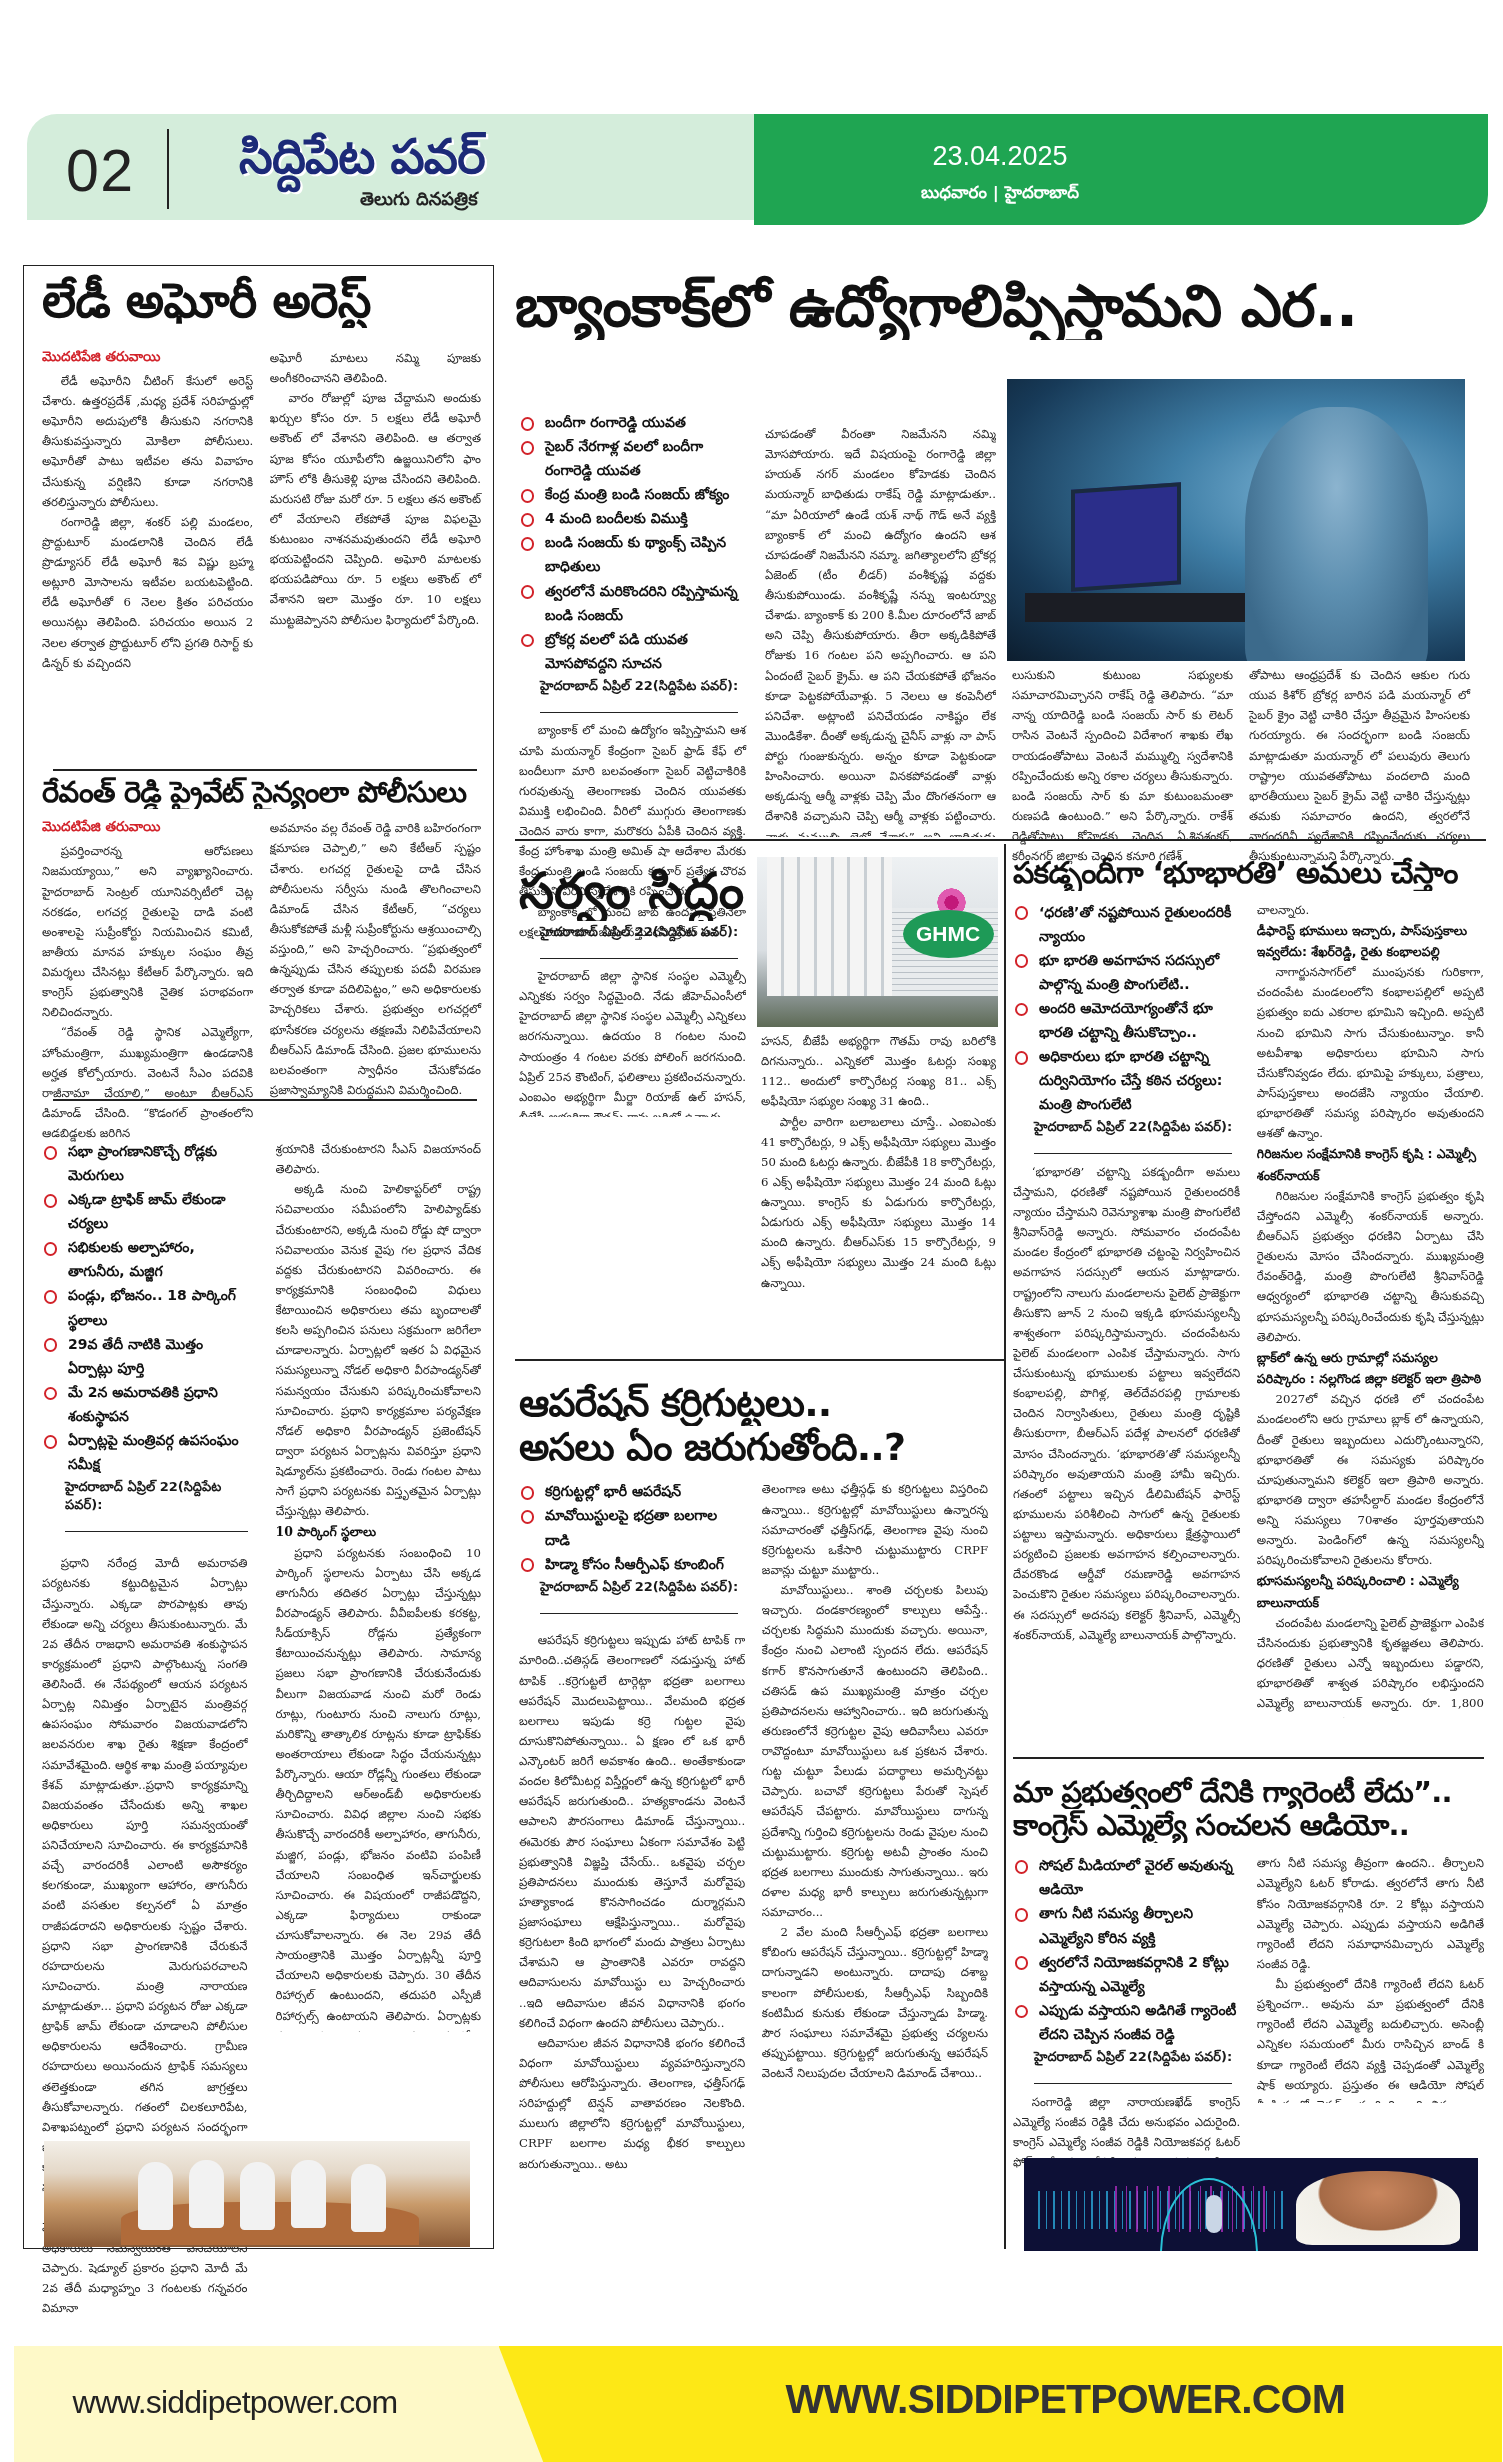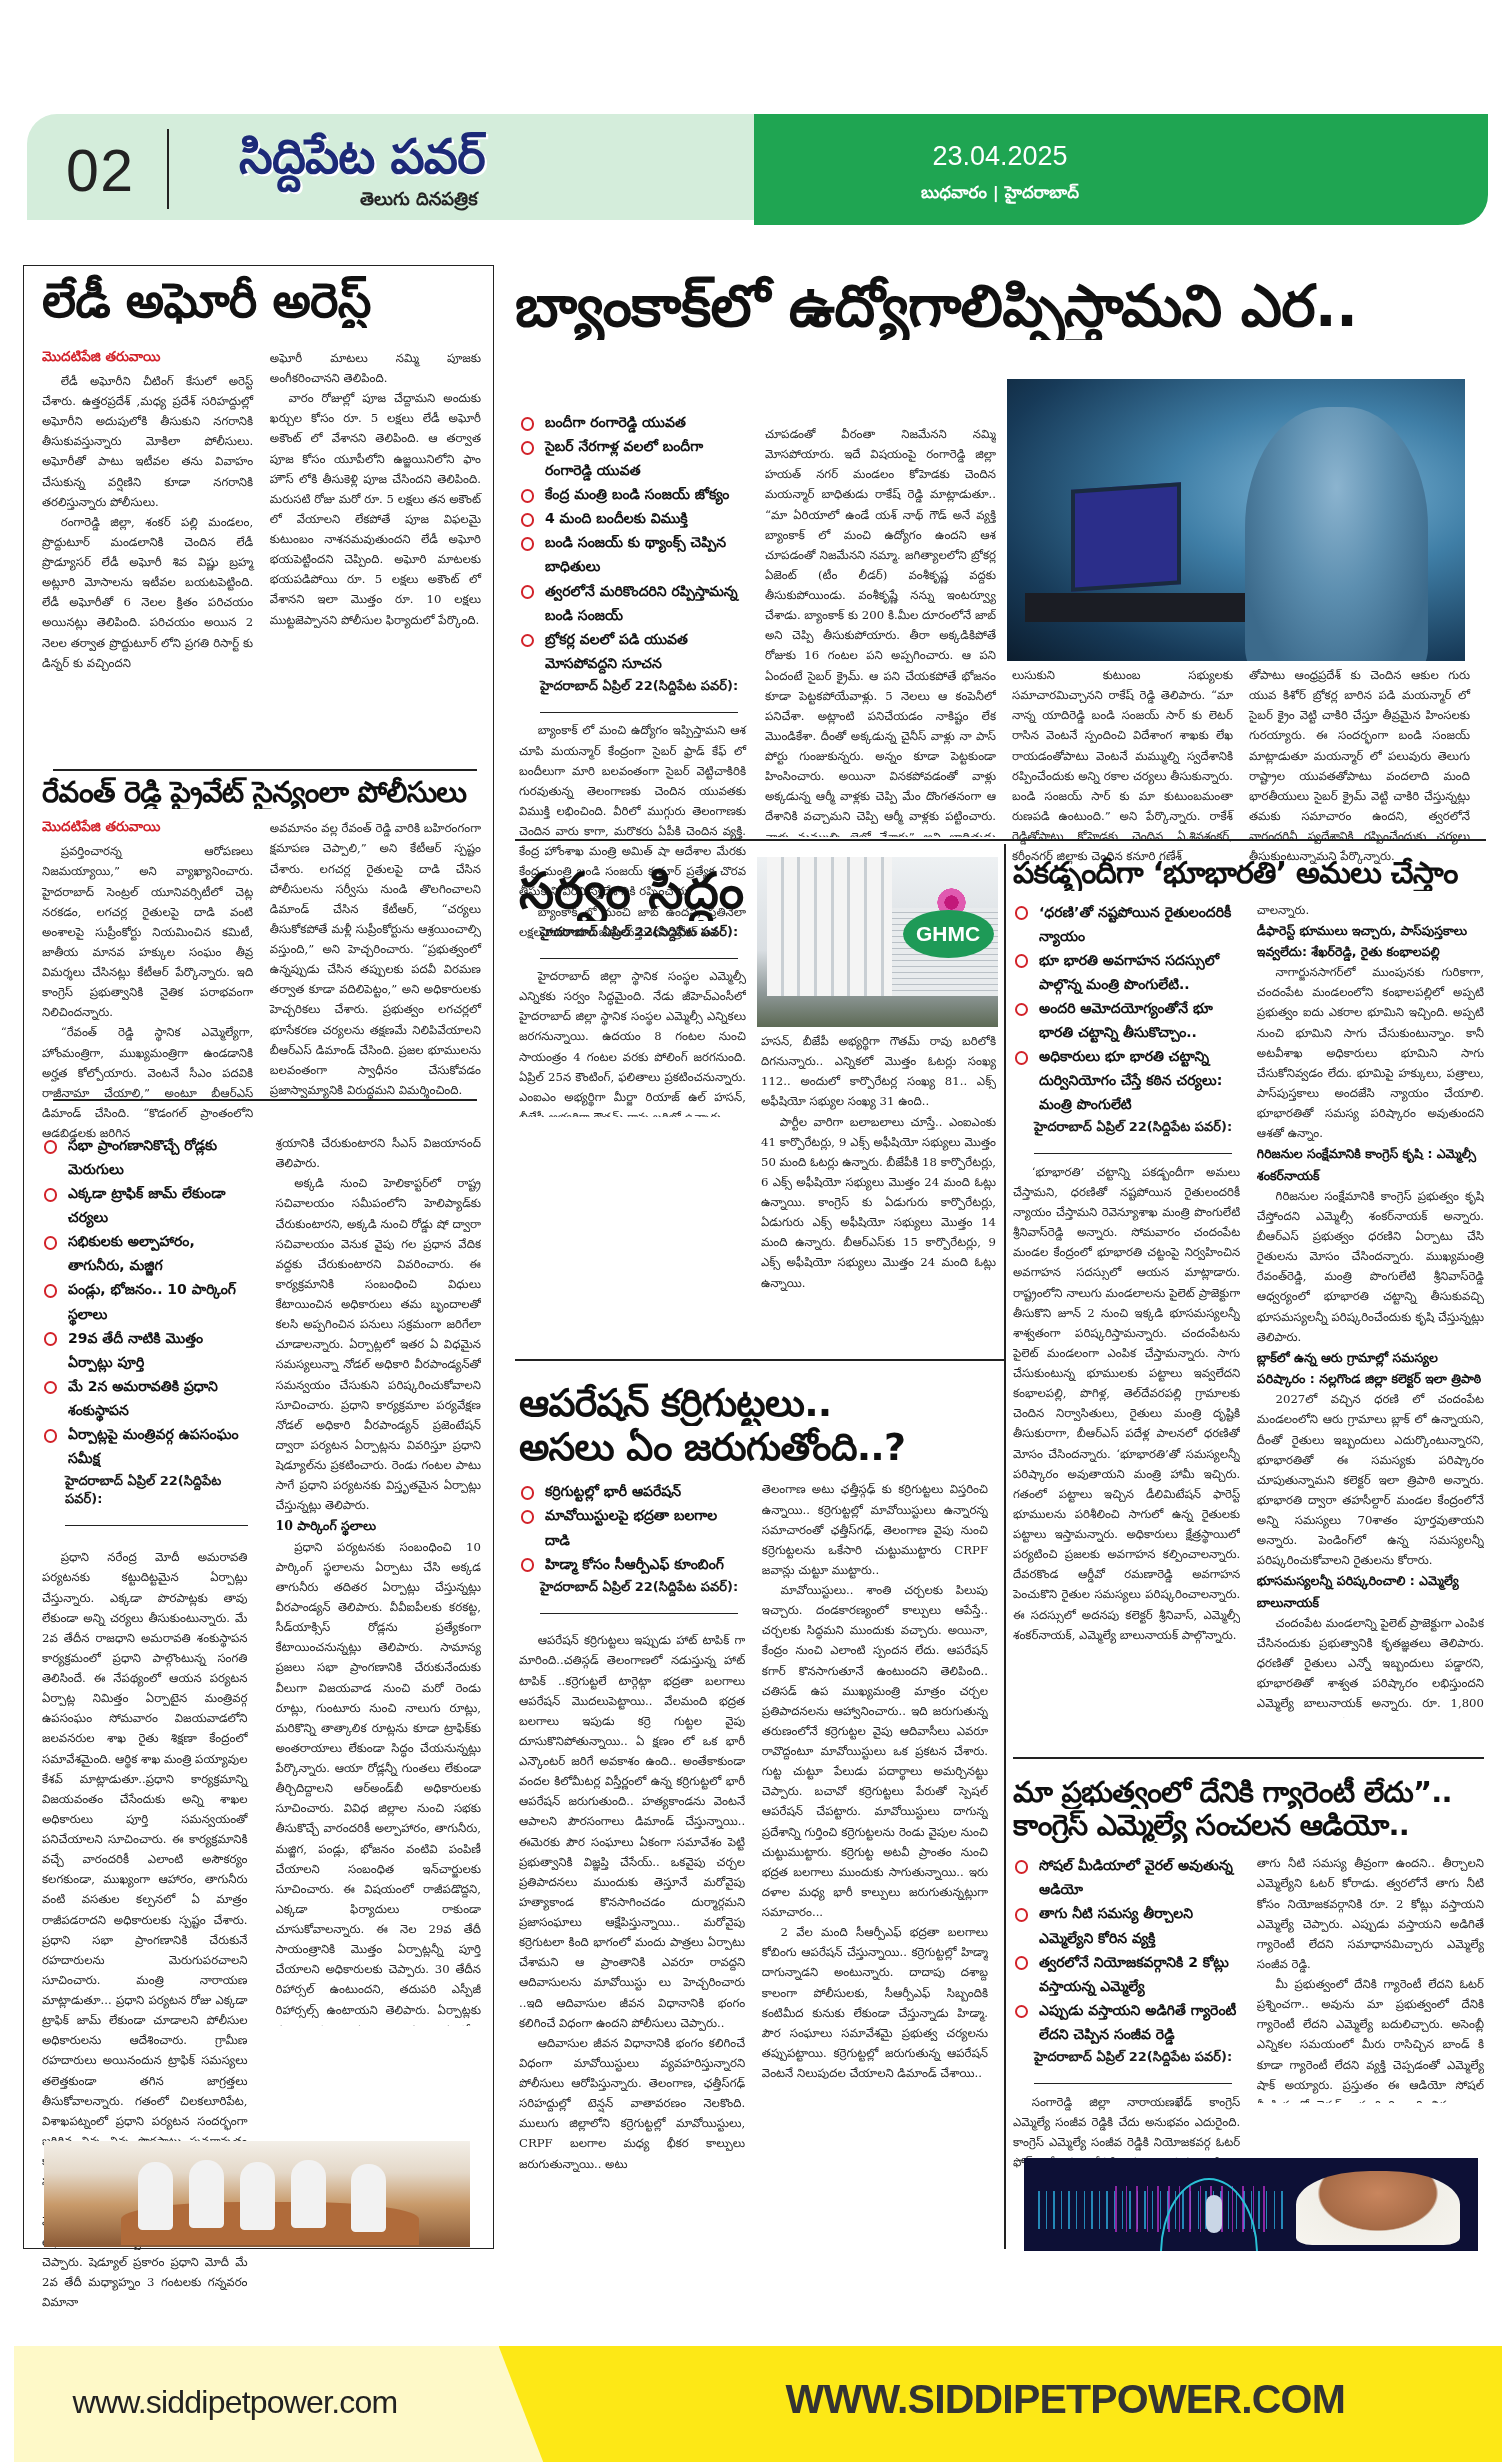--- a/index.html
+++ b/index.html
@@ -107,27 +107,27 @@
       </div>
     </div>
     <div class="body-text">
       <p style="text-indent:0">అవమానం వల్ల రేవంత్ రెడ్డి వారికి బహిరంగంగా క్షమాపణ చెప్పాలి,” అని కేటీఆర్ స్పష్టం చేశారు. లగచర్ల రైతులపై దాడి చేసిన పోలీసులను సర్వీసు నుండి తొలగించాలని డిమాండ్ చేసిన కేటీఆర్, “చర్యలు తీసుకోకపోతే మళ్లీ సుప్రీంకోర్టును ఆశ్రయించాల్సి వస్తుంది,” అని హెచ్చరించారు. “ప్రభుత్వంలో ఉన్నప్పుడు చేసిన తప్పులకు పదవీ విరమణ తర్వాత కూడా వదిలిపెట్టం,” అని అధికారులకు హెచ్చరికలు చేశారు. ప్రభుత్వం లగచర్లలో భూసేకరణ చర్యలను తక్షణమే నిలిపివేయాలని బీఆర్ఎస్ డిమాండ్ చేసింది. ప్రజల భూములను బలవంతంగా స్వాధీనం చేసుకోవడం ప్రజాస్వామ్యానికి విరుద్ధమని విమర్శించింది.</p>
     </div>
   </div>
 </article>
 <div class="rule-h" style="left:53px; top:1099px; width:424px;"></div>
 
 <article class="abs" style="left:42px; top:1113px; width:439px;">
-  <div class="cols2" style="margin-top:20px;gap:28px;">
+  <div class="cols2" style="margin-top:26px;gap:28px;">
     <div>
       <ul class="bullets">
         <li>సభా ప్రాంగణానికొచ్చే రోడ్లకు మెరుగులు</li>
         <li>ఎక్కడా ట్రాఫిక్ జామ్ లేకుండా చర్యలు</li>
         <li>సభికులకు అల్పాహారం, తాగునీరు, మజ్జిగ</li>
-        <li>పండ్లు, భోజనం.. 10 పార్కింగ్ స్థలాలు</li>
+        <li>పండ్లు, భోజనం.. 18 పార్కింగ్ స్థలాలు</li>
         <li>29వ తేదీ నాటికి మొత్తం ఏర్పాట్లు పూర్తి</li>
         <li>మే 2న అమరావతికి ప్రధాని శంకుస్థాపన</li>
         <li>ఏర్పాట్లపై మంత్రివర్గ ఉపసంఘం సమీక్ష</li>
       </ul>
       <div class="dateline">హైదరాబాద్ ఏప్రిల్ 22(సిద్దిపేట పవర్):</div>
       <div class="body-text" style="margin-top:13.6px;">
         <p>ప్రధాని నరేంద్ర మోదీ అమరావతి పర్యటనకు కట్టుదిట్టమైన ఏర్పాట్లు చేస్తున్నారు. ఎక్కడా పొరపాట్లకు తావు లేకుండా అన్ని చర్యలు తీసుకుంటున్నారు. మే 2వ తేదీన రాజధాని అమరావతి శంకుస్థాపన కార్యక్రమంలో ప్రధాని పాల్గొంటున్న సంగతి తెలిసిందే. ఈ నేపథ్యంలో ఆయన పర్యటన ఏర్పాట్ల నిమిత్తం ఏర్పాటైన మంత్రివర్గ ఉపసంఘం సోమవారం విజయవాడలోని జలవనరుల శాఖ రైతు శిక్షణా కేంద్రంలో సమావేశమైంది. ఆర్థిక శాఖ మంత్రి పయ్యావుల కేశవ్ మాట్లాడుతూ..ప్రధాని కార్యక్రమాన్ని విజయవంతం చేసేందుకు అన్ని శాఖల అధికారులు పూర్తి సమన్వయంతో పనిచేయాలని సూచించారు. ఈ కార్యక్రమానికి వచ్చే వారందరికీ ఎలాంటి అసౌకర్యం కలగకుండా, ముఖ్యంగా ఆహారం, తాగునీరు వంటి వసతుల కల్పనలో ఏ మాత్రం రాజీపడరాదని అధికారులకు స్పష్టం చేశారు. ప్రధాని సభా ప్రాంగణానికి చేరుకునే రహదారులను మెరుగుపరచాలని సూచించారు. మంత్రి నారాయణ మాట్లాడుతూ... ప్రధాని పర్యటన రోజు ఎక్కడా ట్రాఫిక్ జామ్ లేకుండా చూడాలని పోలీసుల అధికారులను ఆదేశించారు. గ్రామీణ రహదారులు అయినందున ట్రాఫిక్ సమస్యలు తలెత్తకుండా తగిన జాగ్రత్తలు తీసుకోవాలన్నారు. గతంలో చిలకలూరిపేట, విశాఖపట్నంలో ప్రధాని పర్యటన సందర్భంగా జరిగిన చిన్న చిన్న పొరపాట్లు పునరావృతం కాకుండా తగిన జాగ్రత్తలు తీసుకోవాలని సూచించారు.</p>
         <p>మంత్రి నాదెండ్ల మనోహర్ మాట్లాడుతూ.. మోదీ సభను విజయవంతం చేసేందుకు అధికారులు సమన్వయంతో పనిచేయాలని చెప్పారు. షెడ్యూల్ ప్రకారం ప్రధాని మోదీ మే 2వ తేదీ మధ్యాహ్నం 3 గంటలకు గన్నవరం విమానా</p>
       </div>
     </div>

